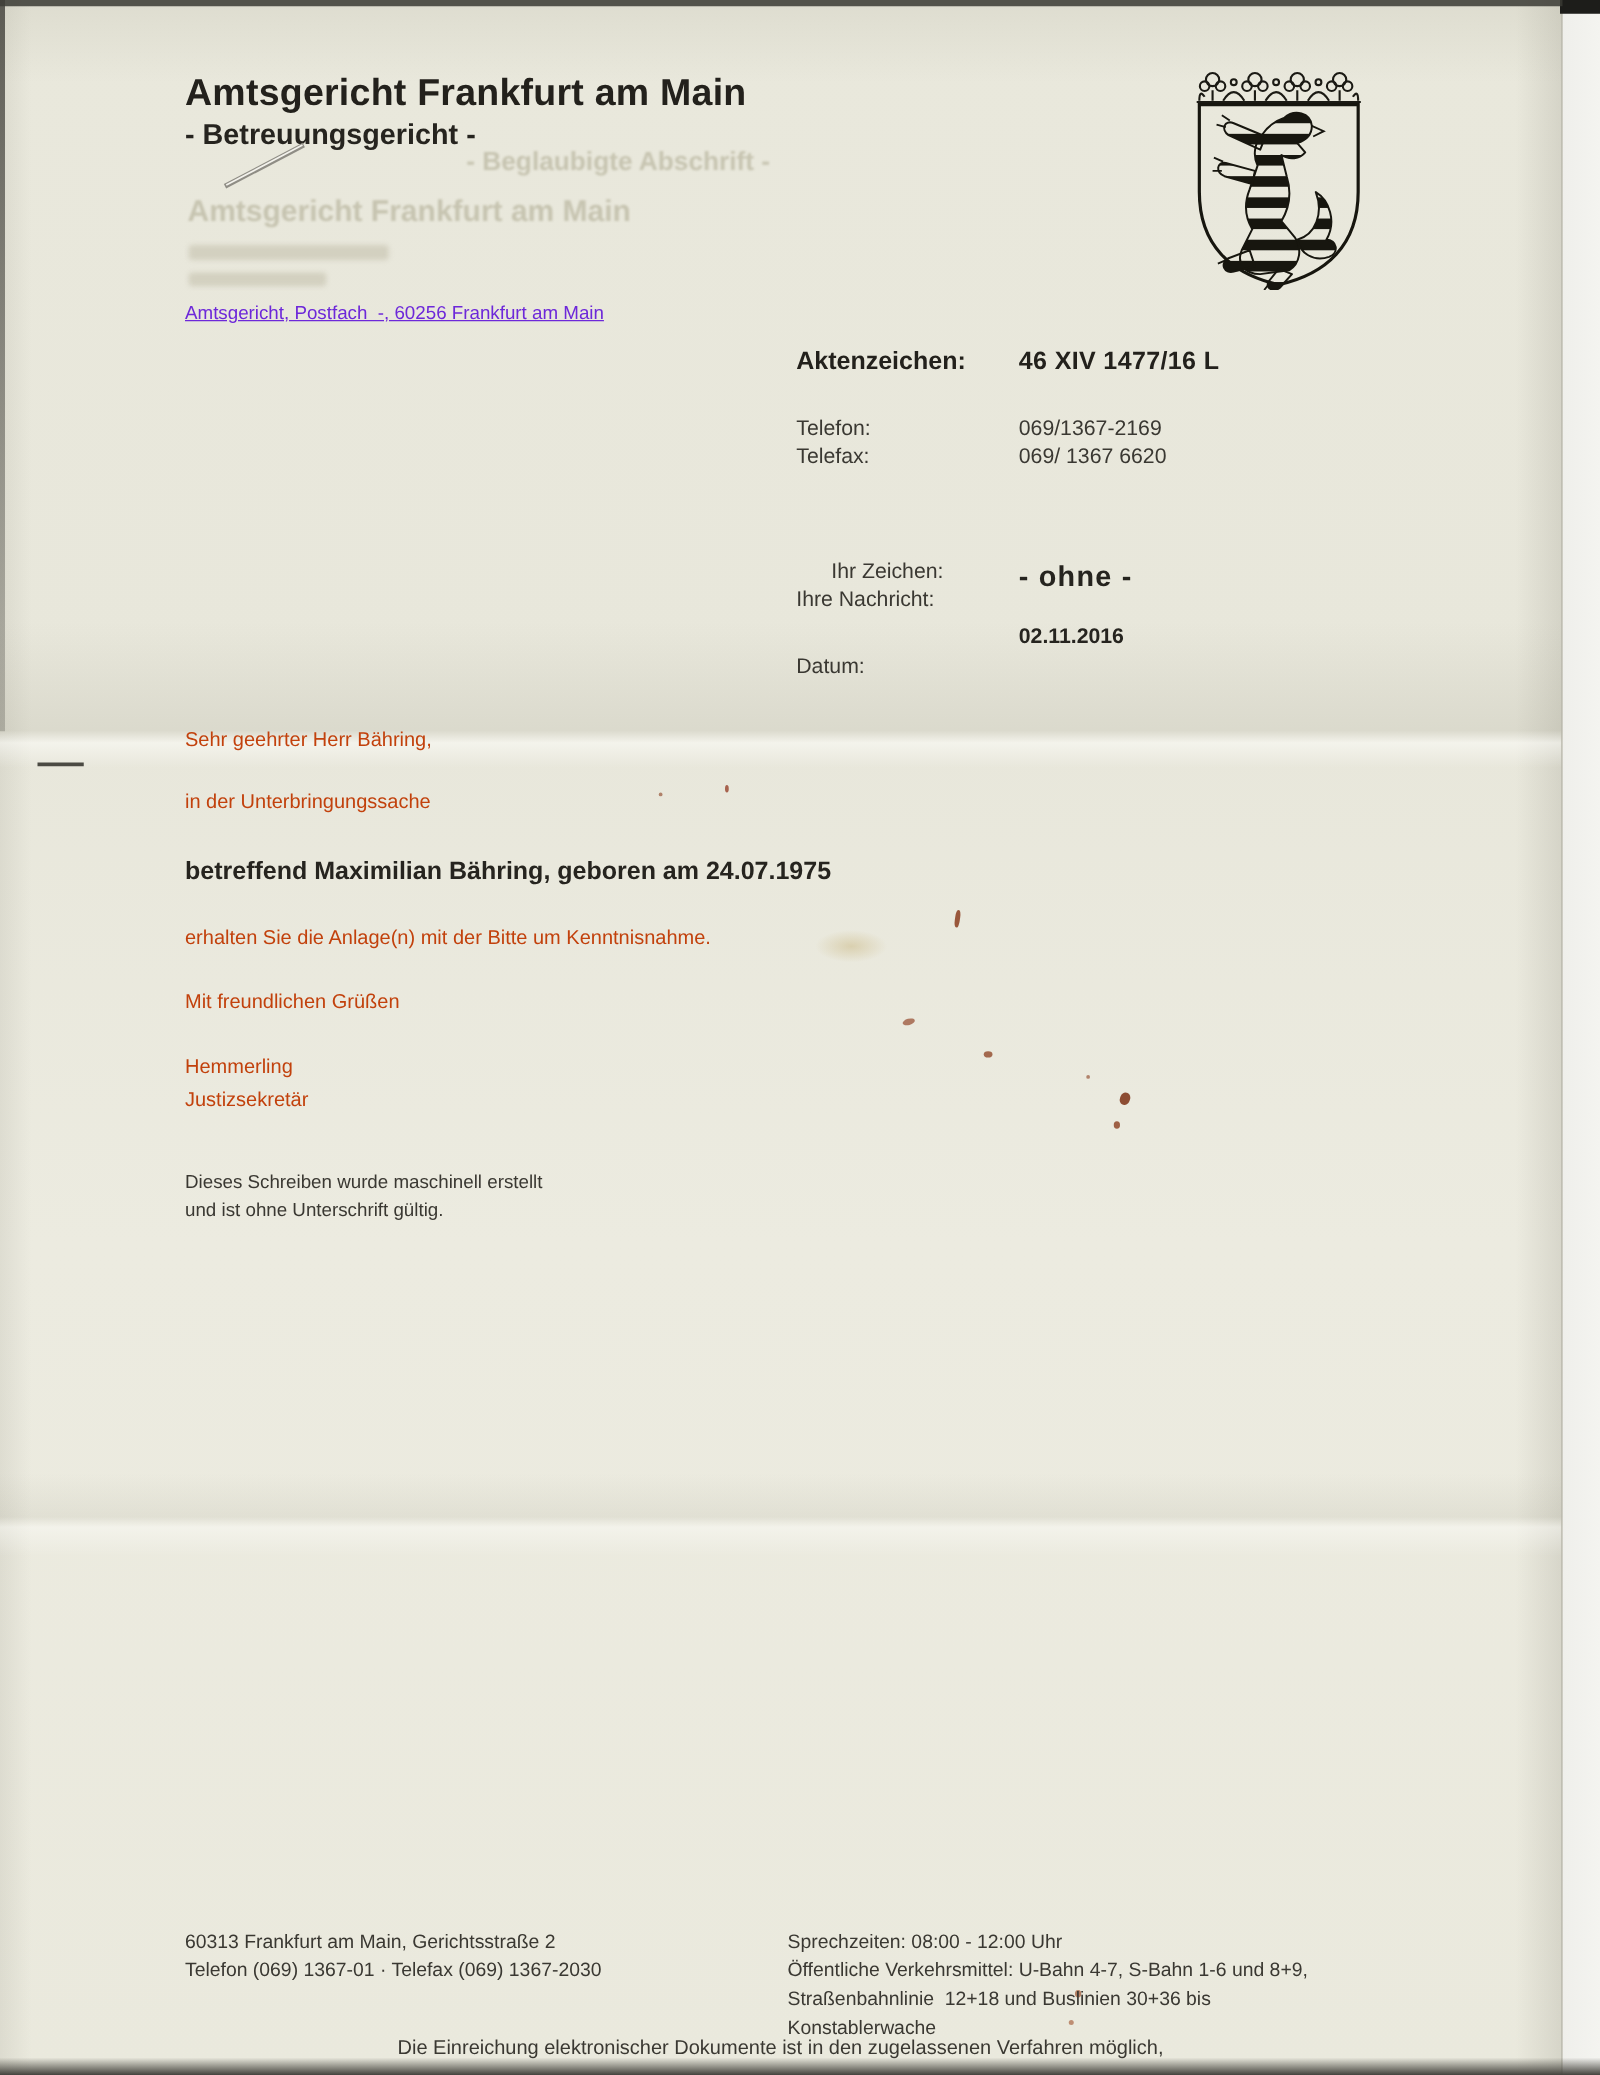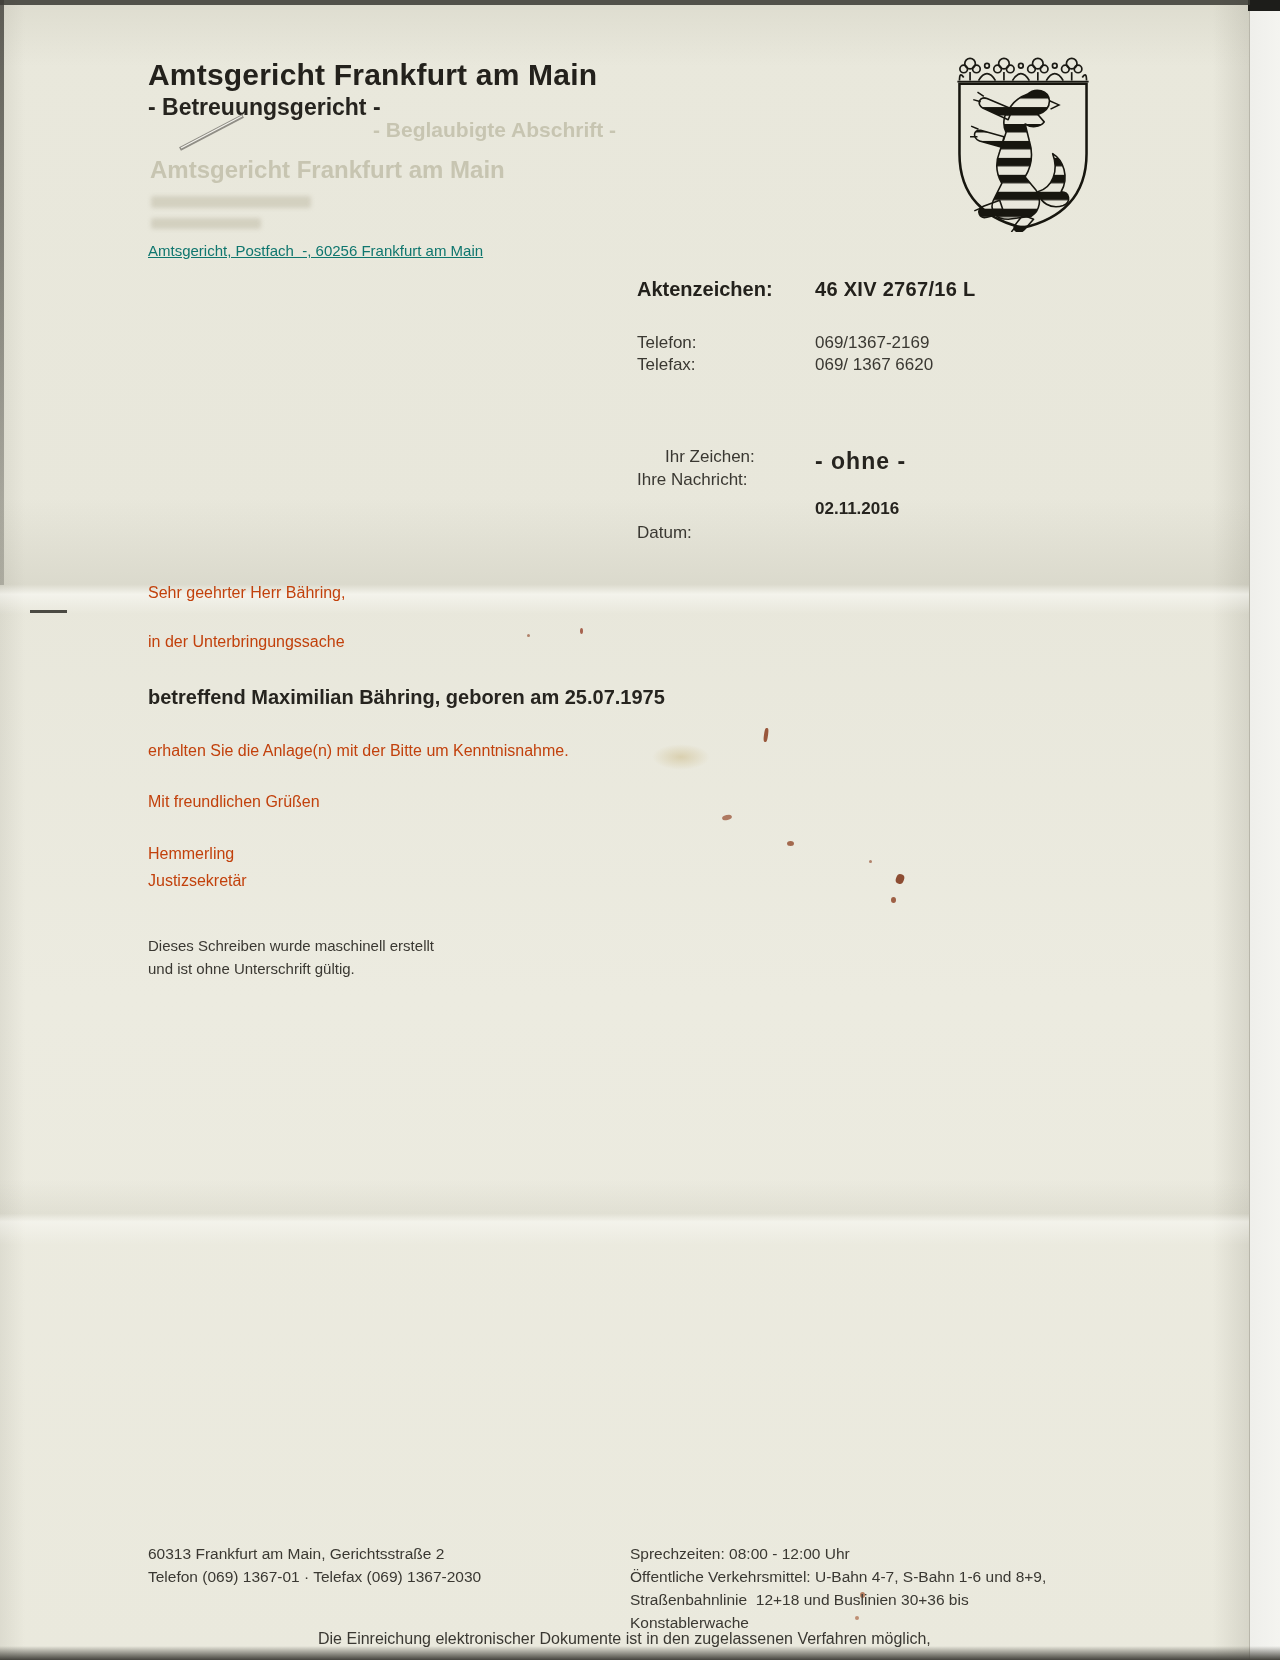--- a/index.html
+++ b/index.html
@@ -9,21 +9,21 @@
          background:
            linear-gradient(180deg, rgba(175,173,155,.20) 0%, rgba(175,173,155,0) 4%),
            linear-gradient(180deg, rgba(0,0,0,0) 30%, rgba(150,148,130,.16) 35.2%, rgba(255,255,252,.5) 35.8%, rgba(0,0,0,0) 37%),
            linear-gradient(180deg, rgba(0,0,0,0) 71%, rgba(150,148,130,.12) 73.1%, rgba(255,255,252,.4) 73.6%, rgba(0,0,0,0) 75%),
            linear-gradient(90deg, rgba(120,118,104,.12) 0%, rgba(0,0,0,0) 2%, rgba(0,0,0,0) 97%, rgba(140,138,124,.22) 100%),
            linear-gradient(180deg,#e9e8dc 0%, #e8e7db 35%, #ecebe0 60%, #eae9dd 100%);}
   .abs{position:absolute;}
   .t{white-space:pre;}
   .title{font-size:30px;font-weight:700;color:#23211c;letter-spacing:.2px;}
   .subtitle{font-size:23px;font-weight:700;color:#26241f;}
-  .sender{font-size:15px;text-decoration:underline;color:#0f766e;}
+  .sender{font-size:15px;text-decoration:underline;color:#6d28d9;}
   .addr{font-size:20px;line-height:28px;color:#343229;}
   .label{font-size:17px;color:#3a3832;}
   .akl{font-size:20px;font-weight:700;color:#23211c;}
   .akv{font-size:20px;font-weight:700;color:#23211c;letter-spacing:.3px;}
   .val{font-size:17px;color:#3a3832;}
   .ohne{font-size:23px;font-weight:700;color:#26241f;letter-spacing:1px;}
   .datumv{font-size:17px;font-weight:700;color:#26241f;}
   .body{font-size:16px;color:#c2410c;}
   .bodyb{font-size:20px;font-weight:700;color:#26241f;}
   .small{font-size:15px;line-height:23px;color:#3a3832;margin-top:18px;}
@@ -122,39 +122,39 @@
     <g stroke="#17160f" stroke-width="1.4" fill="none">
       <path d="M95,46 l9,4 -8,4"></path>
       <path d="M33,42 l-6,-4 M30,47 l-7,-2 M28,73 l-7,-3 M27,80 l-7,0 M31,147 l-7,3 M63,165 l-4,5"></path>
     </g>
   </svg>
 
   <div class="abs sender t" style="left:148px;top:242px;">Amtsgericht, Postfach  -, 60256 Frankfurt am Main</div>
 
 
   <div class="abs akl t" style="left:637px;top:278px;">Aktenzeichen:</div>
-  <div class="abs akv t" style="left:815px;top:278px;">46 XIV 2767/16 L</div>
+  <div class="abs akv t" style="left:815px;top:278px;">46 XIV 1477/16 L</div>
 
   <div class="abs label t" style="left:637px;top:333px;">Telefon:</div>
   <div class="abs val t" style="left:815px;top:333px;">069/1367-2169</div>
   <div class="abs label t" style="left:637px;top:355px;">Telefax:</div>
   <div class="abs val t" style="left:815px;top:355px;">069/ 1367 6620</div>
 
   <div class="abs label t" style="left:637px;top:447px;margin-left:28px;">Ihr Zeichen:</div>
   <div class="abs label t" style="left:637px;top:470px;">Ihre Nachricht:</div>
   <div class="abs ohne t" style="left:815px;top:448px;">- ohne -</div>
 
   <div class="abs label t" style="left:637px;top:499px;margin-top:24px;">Datum:</div>
   <div class="abs datumv t" style="left:815px;top:499px;">02.11.2016</div>
 
   <div class="dash"></div>
 
   <div class="abs body t" style="left:148px;top:584px;">Sehr geehrter Herr Bähring,</div>
   <div class="abs body t" style="left:148px;top:633px;">in der Unterbringungssache</div>
-  <div class="abs bodyb t" style="left:148px;top:686px;">betreffend Maximilian Bähring, geboren am 25.07.1975</div>
+  <div class="abs bodyb t" style="left:148px;top:686px;">betreffend Maximilian Bähring, geboren am 24.07.1975</div>
   <div class="abs body t" style="left:148px;top:742px;">erhalten Sie die Anlage(n) mit der Bitte um Kenntnisnahme.</div>
   <div class="abs body t" style="left:148px;top:793px;">Mit freundlichen Grüßen</div>
   <div class="abs body t" style="left:148px;top:845px;">Hemmerling</div>
   <div class="abs body t" style="left:148px;top:872px;">Justizsekretär</div>
 
   <div class="abs small" style="left:148px;top:916px;">
     <div class="t">Dieses Schreiben wurde maschinell erstellt</div>
     <div class="t">und ist ohne Unterschrift gültig.</div>
   </div>
 

